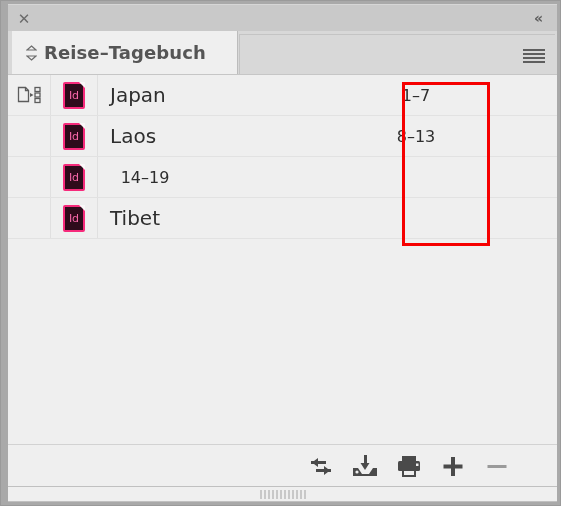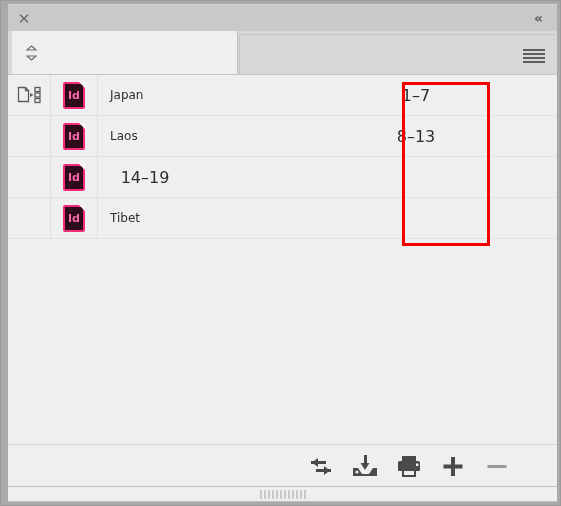--- a/index.html
+++ b/index.html
@@ -206,27 +206,27 @@
   .id-icon .id-label {
     position: absolute;
     left: 0;
     top: 0;
     width: 22px;
     height: 27px;
     line-height: 27px;
     text-align: center;
     font-family: "DejaVu Sans", "Liberation Sans", sans-serif;
     font-size: 11px;
-    font-weight: bold;
+    font-weight: normal;
     color: #f768a8;
   }
   .cell-name {
     flex: 1 1 auto;
     padding-left: 12px;
-    font-size: 12px;
+    font-size: 20px;
     color: #2e2e2e;
     white-space: nowrap;
     overflow: hidden;
   }
   .cell-pages {
     width: 118px;
     flex: none;
     text-align: center;
     font-size: 16px;
     color: #2e2e2e;
@@ -321,20 +321,21 @@
           <i></i>
       </div>
     </div>
     <div id="panel-tab">
       <div id="tab-handle-icon">
         <svg width="11" height="16" viewBox="0 0 11 16">
           <polygon points="5.5,1 10,5 1,5" fill="none" stroke="#6d6d6d" stroke-width="1.2"></polygon>
           <polygon points="5.5,15 10,11 1,11" fill="none" stroke="#6d6d6d" stroke-width="1.2"></polygon>
         </svg>
       </div>
+      <span id="tab-title">Reise–Tagebuch</span>
     </div>
   </div>
 
   <div id="book-list">
 
     <div class="doc-row">
       <div class="cell-style-source">
         <div class="style-source-icon">
           <svg width="26" height="18" viewBox="0 0 26 18">
             <path d="M1.5,1.5 h7 l3,3 v11 h-10 z" fill="none" stroke="#5c5c5c" stroke-width="1.3"></path>

